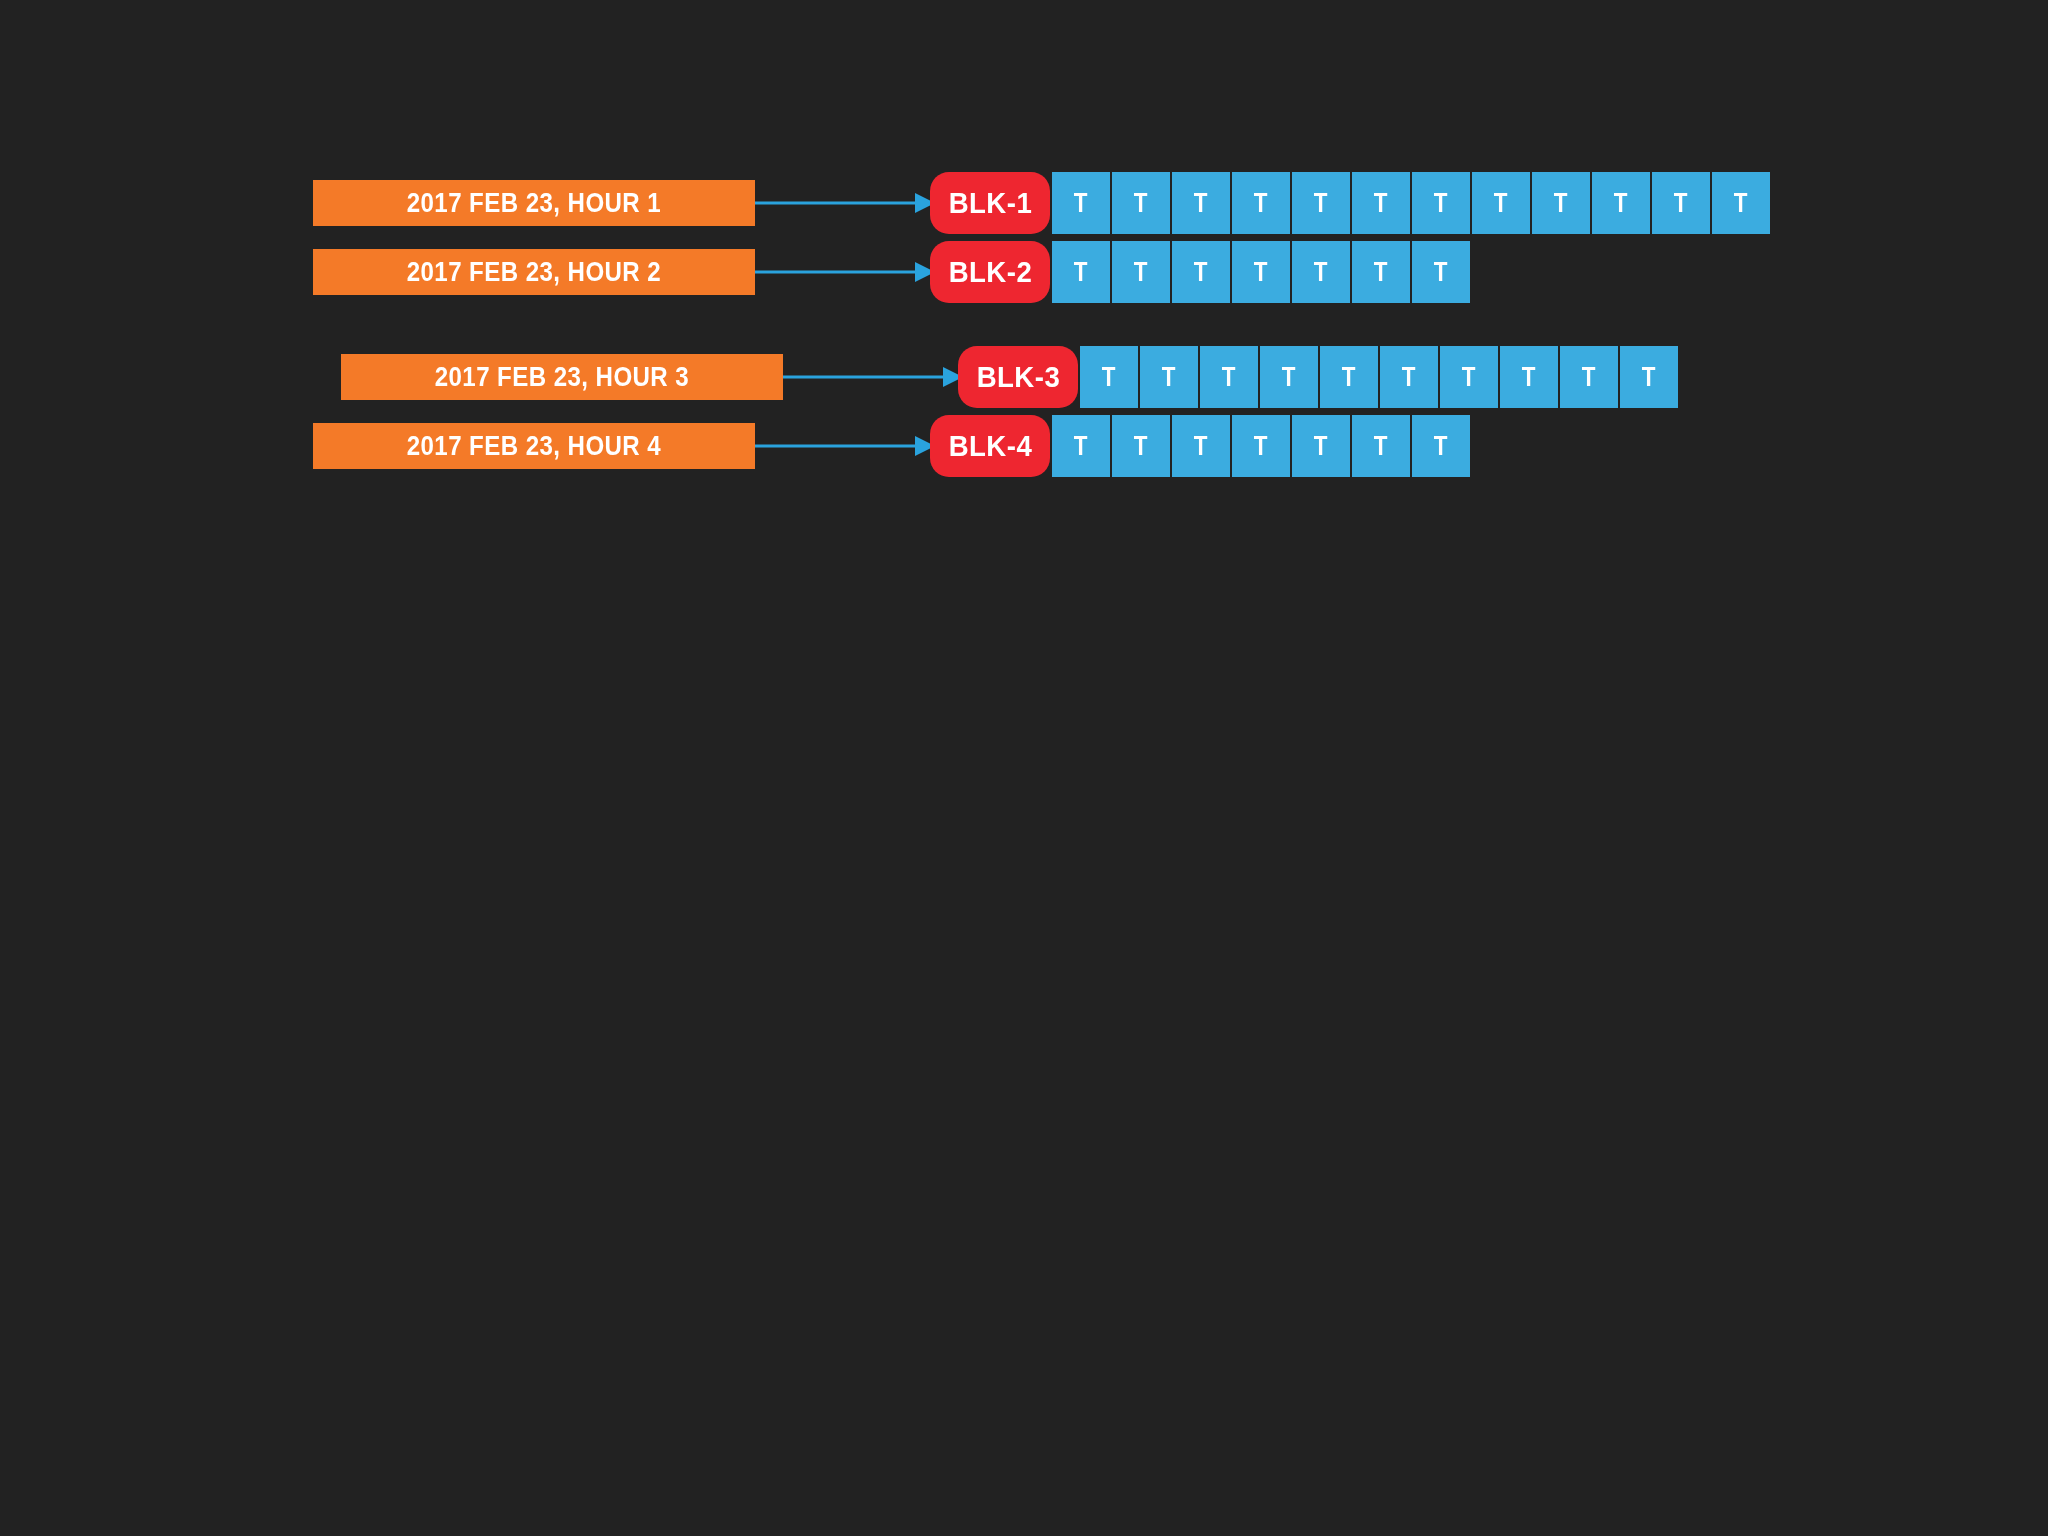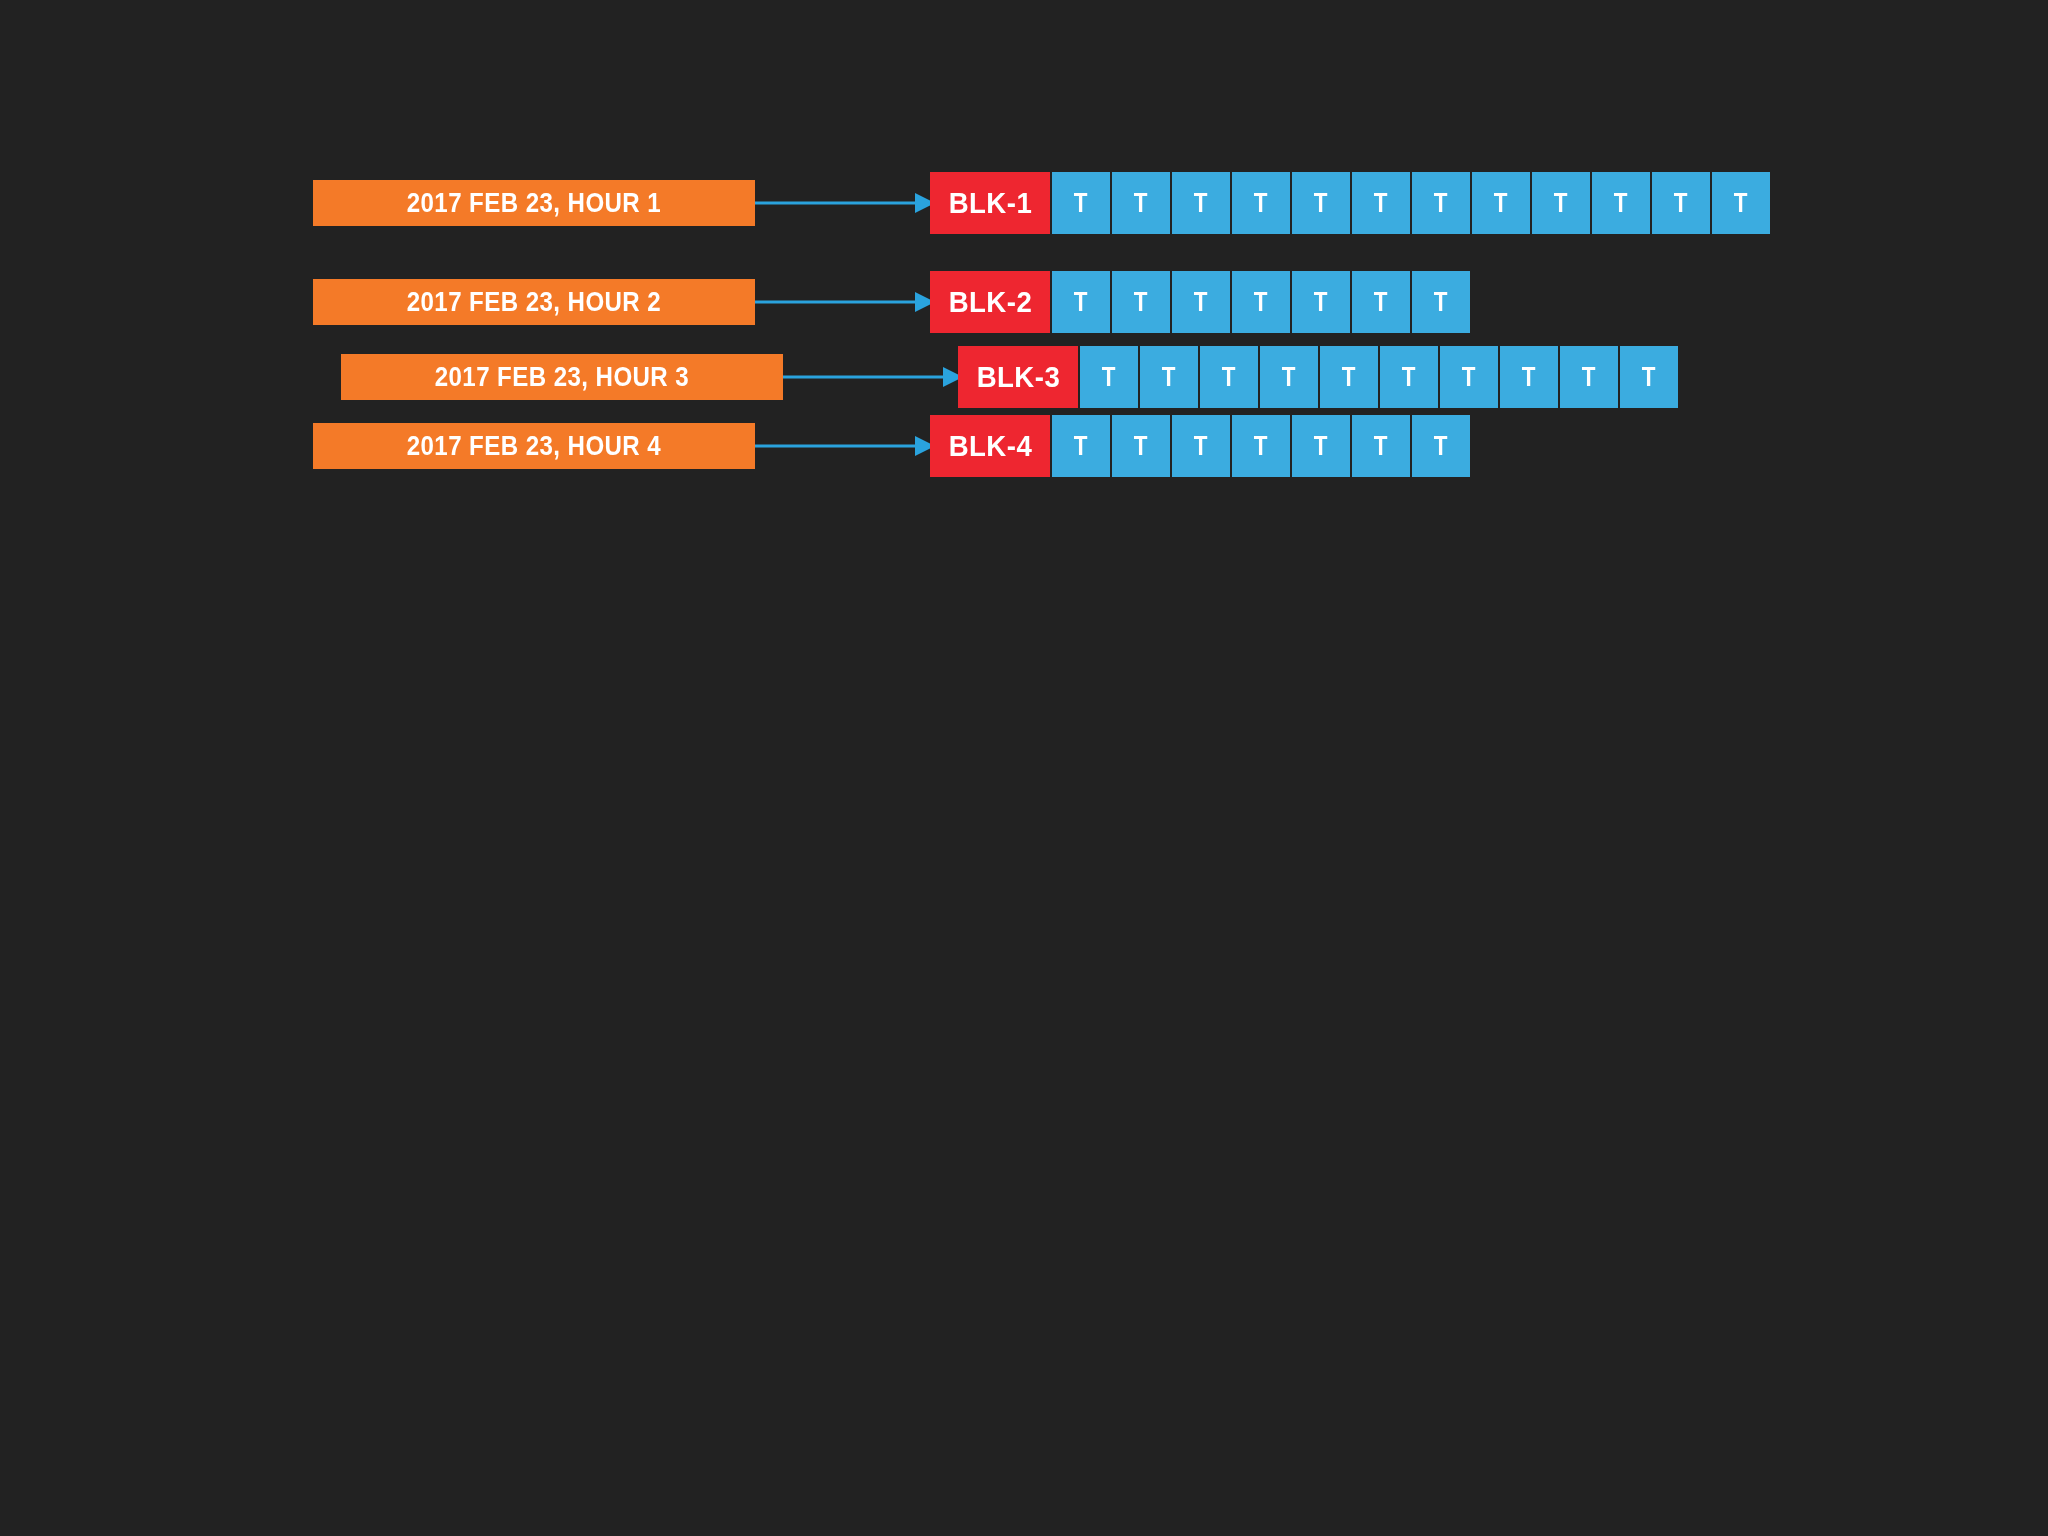--- a/index.html
+++ b/index.html
@@ -72,20 +72,21 @@
     display: flex;
     align-items: stretch;
   }
   .blk-head {
     width: 120px;
     background: #EE2630;
     display: flex;
     align-items: center;
     justify-content: center;
     box-sizing: border-box;
+    border-radius: 19px;
   }
   .blk-head-label {
     color: #FFFFFF;
     font-family: "Liberation Sans Narrow", "Liberation Sans", sans-serif;
     font-weight: bold;
     font-size: 30px;
     letter-spacing: 0.5px;
     transform: scaleX(0.92);
     white-space: nowrap;
   }
@@ -155,21 +156,21 @@
           <span class="tx-cell-label">T</span>
         </div>
         <div class="tx-cell">
           <span class="tx-cell-label">T</span>
         </div>
         <div class="tx-cell">
           <span class="tx-cell-label">T</span>
         </div>
       </div>
     </div>
-    <div class="row" style="top: 271px;">
+    <div class="row" style="top: 241px;">
       <div class="hour-box">
         <span class="hour-box-label">2017 FEB 23, HOUR 2</span>
       </div>
       <div class="connector">
         <svg width="180" height="62" viewBox="0 0 180 62">
           <line x1="0" y1="31" x2="162" y2="31" stroke="#2AA3DE" stroke-width="3"></line>
           <polygon points="160,21 180,31 160,41" fill="#2AA3DE"></polygon>
         </svg>
       </div>
       <div class="block-strip">

